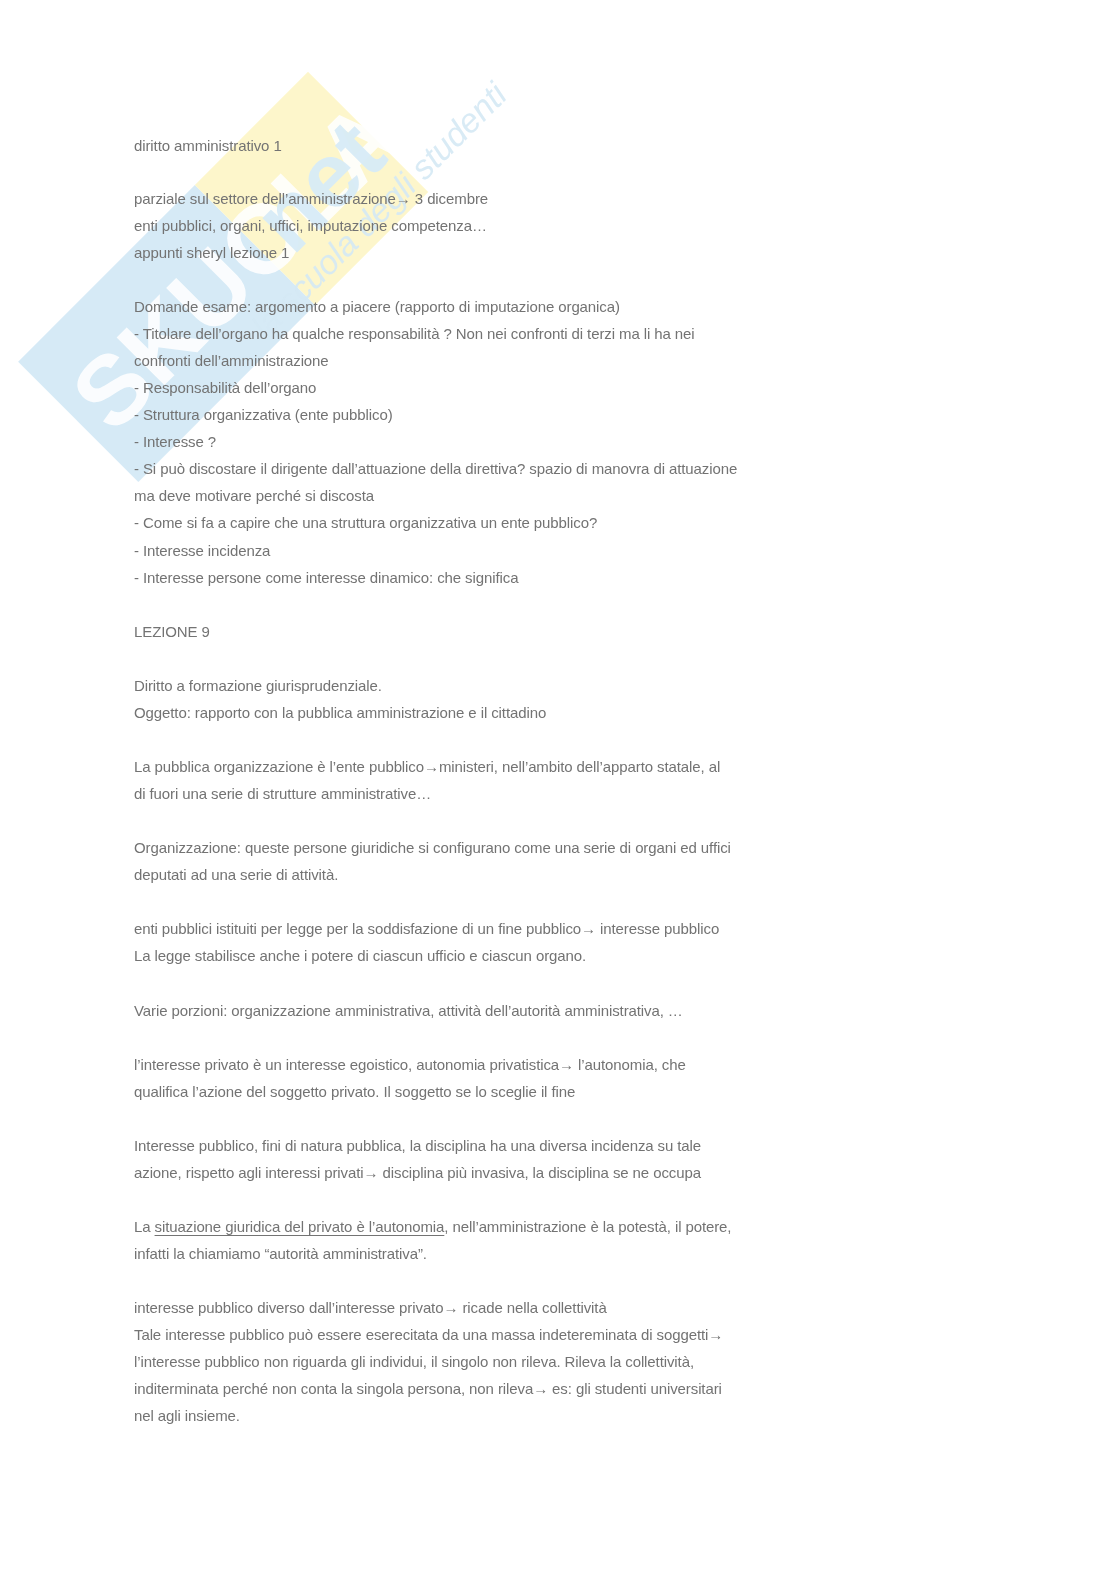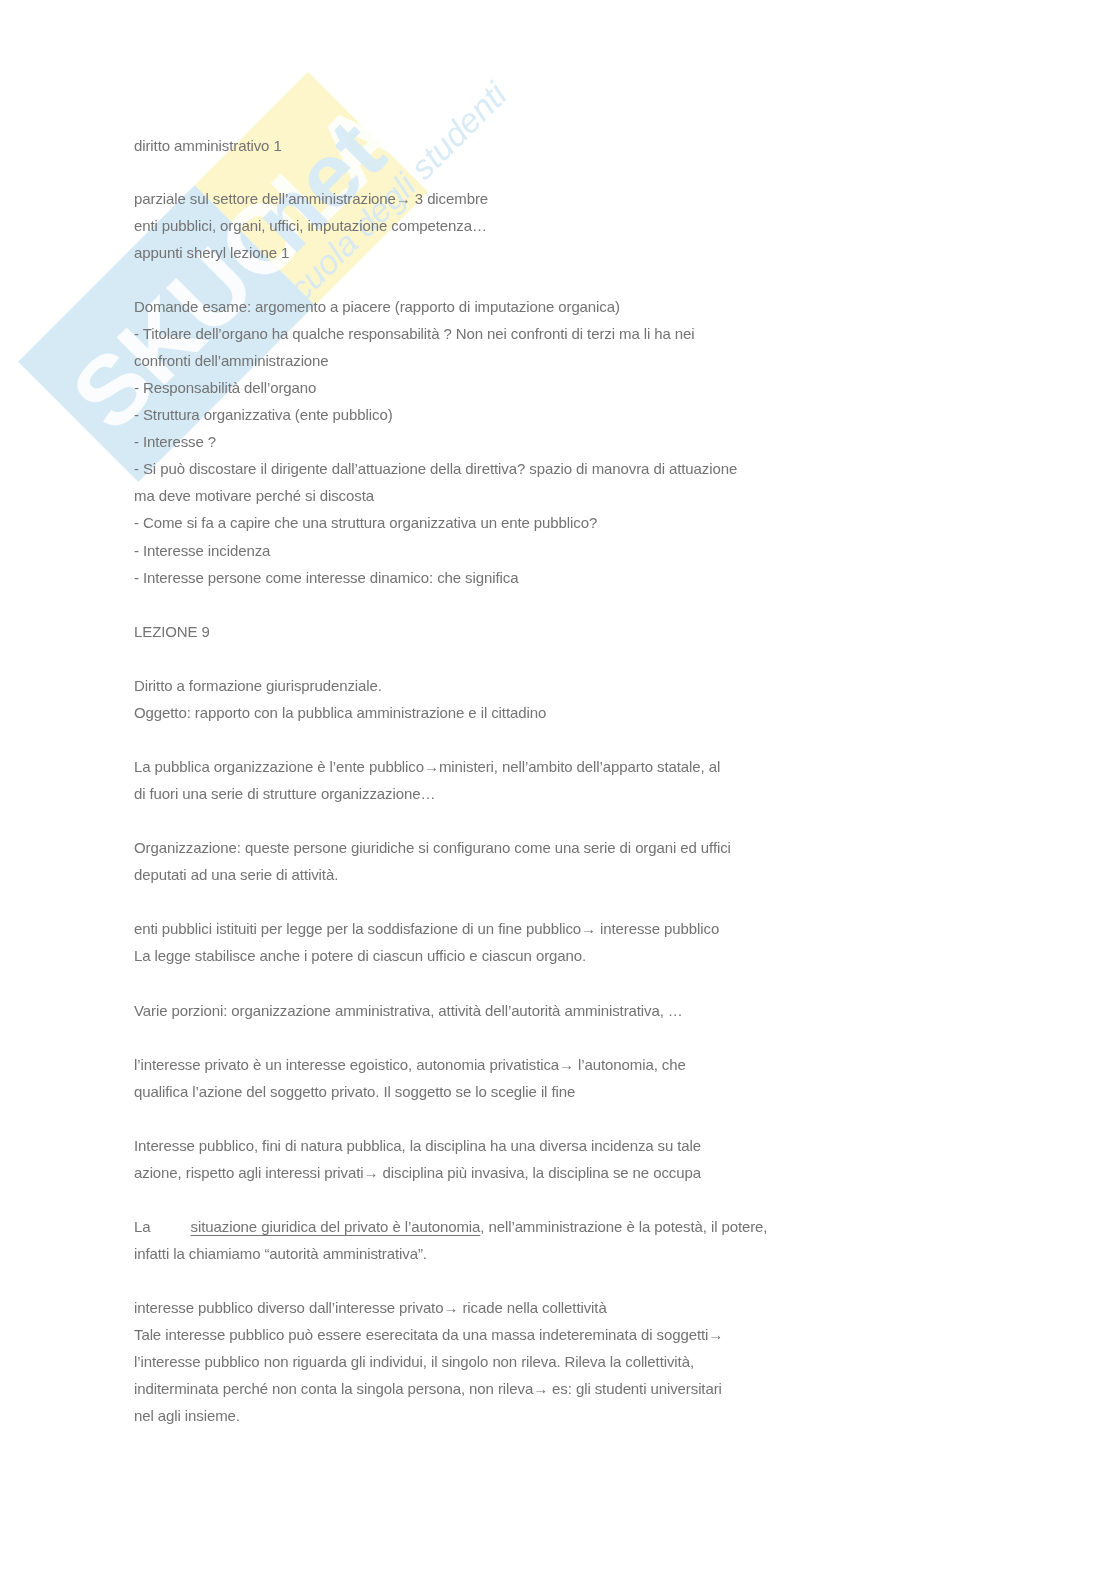--- a/index.html
+++ b/index.html
@@ -37,21 +37,21 @@
     }
     .line {
       position: absolute;
       left: 0;
       white-space: nowrap;
       font-size: 15px;
       line-height: 22px;
       letter-spacing: -0.1px;
       color: #737373;
     }
-    .u { text-decoration: underline; text-underline-offset: 3px; text-decoration-thickness: 1px; margin-left: 36px; }
+    .u { text-decoration: underline; text-underline-offset: 3px; text-decoration-thickness: 1px; }
   </style>
 </head>
 <body>
 
 <div class="page">
 
   <svg class="watermark" viewBox="0 0 520 520" xmlns="http://www.w3.org/2000/svg">
     <g transform="translate(255,245) rotate(-45)">
 
       <rect x="-250" y="-85" width="250" height="170" fill="#cfe6f4" opacity="0.85"></rect>
@@ -83,21 +83,21 @@
     <div class="line" style="top:512px">- Come si fa a capire che una struttura organizzativa un ente pubblico?</div>
     <div class="line" style="top:540px">- Interesse incidenza</div>
     <div class="line" style="top:567px">- Interesse persone come interesse dinamico: che significa</div>
 
     <div class="line" style="top:621px">LEZIONE 9</div>
 
     <div class="line" style="top:675px">Diritto a formazione giurisprudenziale.</div>
     <div class="line" style="top:702px">Oggetto: rapporto con la pubblica amministrazione e il cittadino</div>
 
     <div class="line" style="top:756px">La pubblica organizzazione è l’ente pubblico→ministeri, nell’ambito dell’apparto statale, al</div>
-    <div class="line" style="top:783px">di fuori una serie di strutture organizzazione…</div>
+    <div class="line" style="top:783px">di fuori una serie di strutture amministrative…</div>
 
     <div class="line" style="top:837px">Organizzazione: queste persone giuridiche si configurano come una serie di organi ed uffici</div>
     <div class="line" style="top:864px">deputati ad una serie di attività.</div>
 
     <div class="line" style="top:918px">enti pubblici istituiti per legge per la soddisfazione di un fine pubblico→ interesse pubblico</div>
     <div class="line" style="top:945px">La legge stabilisce anche i potere di ciascun ufficio e ciascun organo.</div>
 
     <div class="line" style="top:1000px">Varie porzioni: organizzazione amministrativa, attività dell’autorità amministrativa, …</div>
 
     <div class="line" style="top:1054px">l’interesse privato è un interesse egoistico, autonomia privatistica→ l’autonomia, che</div>

